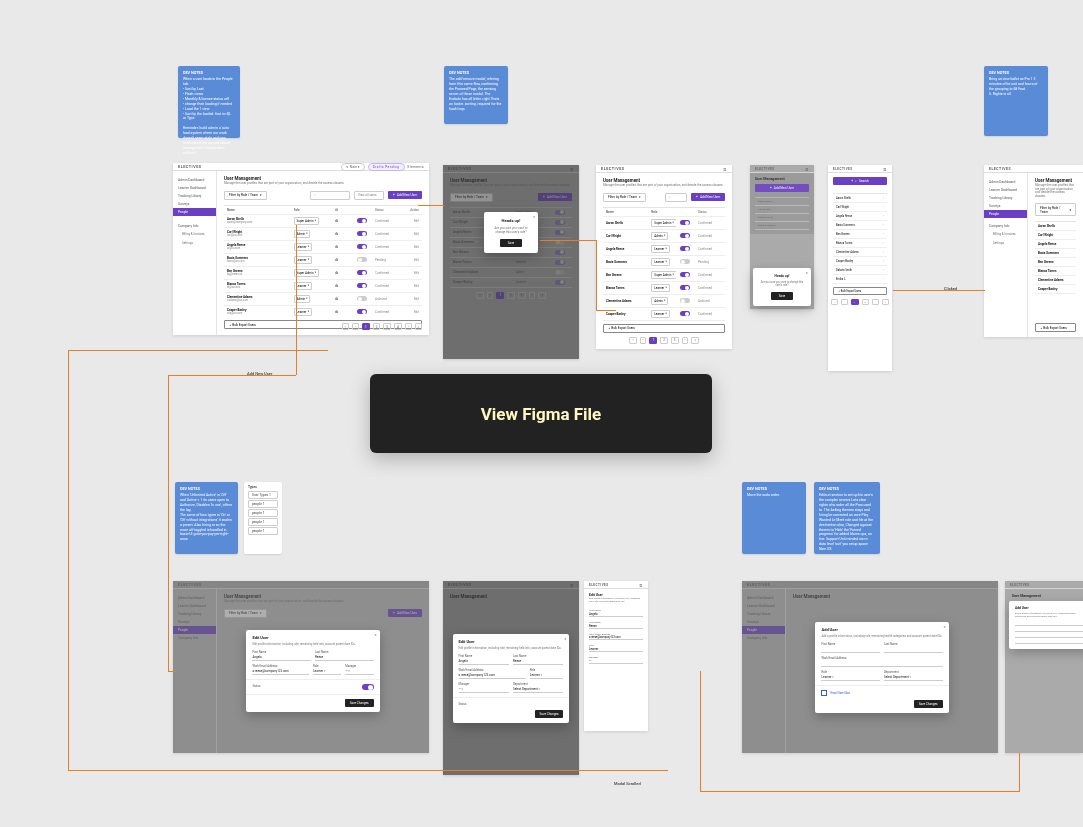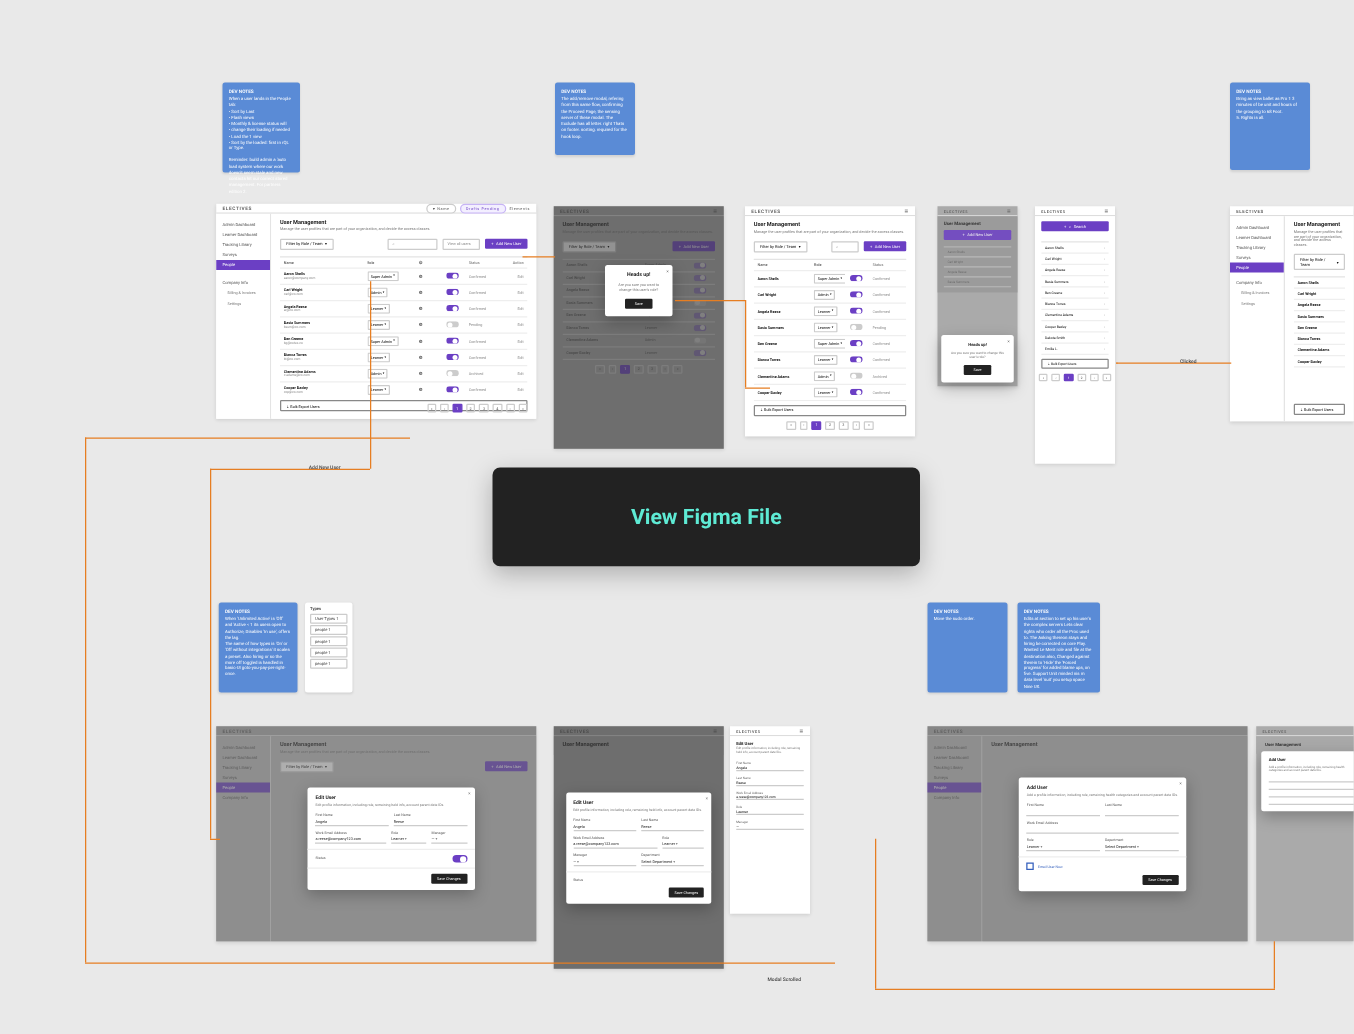--- a/index.html
+++ b/index.html
@@ -244,27 +244,26 @@
   
   .flow-label {
     position:absolute;font-size:4px;color:#444;font-weight:500;
   }
   
   .cta {
     position:absolute;
     left:370px; top:374px;
     width:342px; height:79px;
     background:#222;
-    color:#5eead4;
+    color:#fef9c3;
     border-radius:6px;
     display:flex;align-items:center;justify-content:center;
     font-size:17px;font-weight:700;
     box-shadow:0 6px 20px rgba(0,0,0,.25);
     z-index:999;
-    margin-left:24px;
   }
   
 </style>
 </head>
 <body>
 
 <div class="canvas">
 
 <div class="note" style="left:178px;top:66px;width:62px;height:72px">
   <span class="note-title">DEV NOTES</span>

